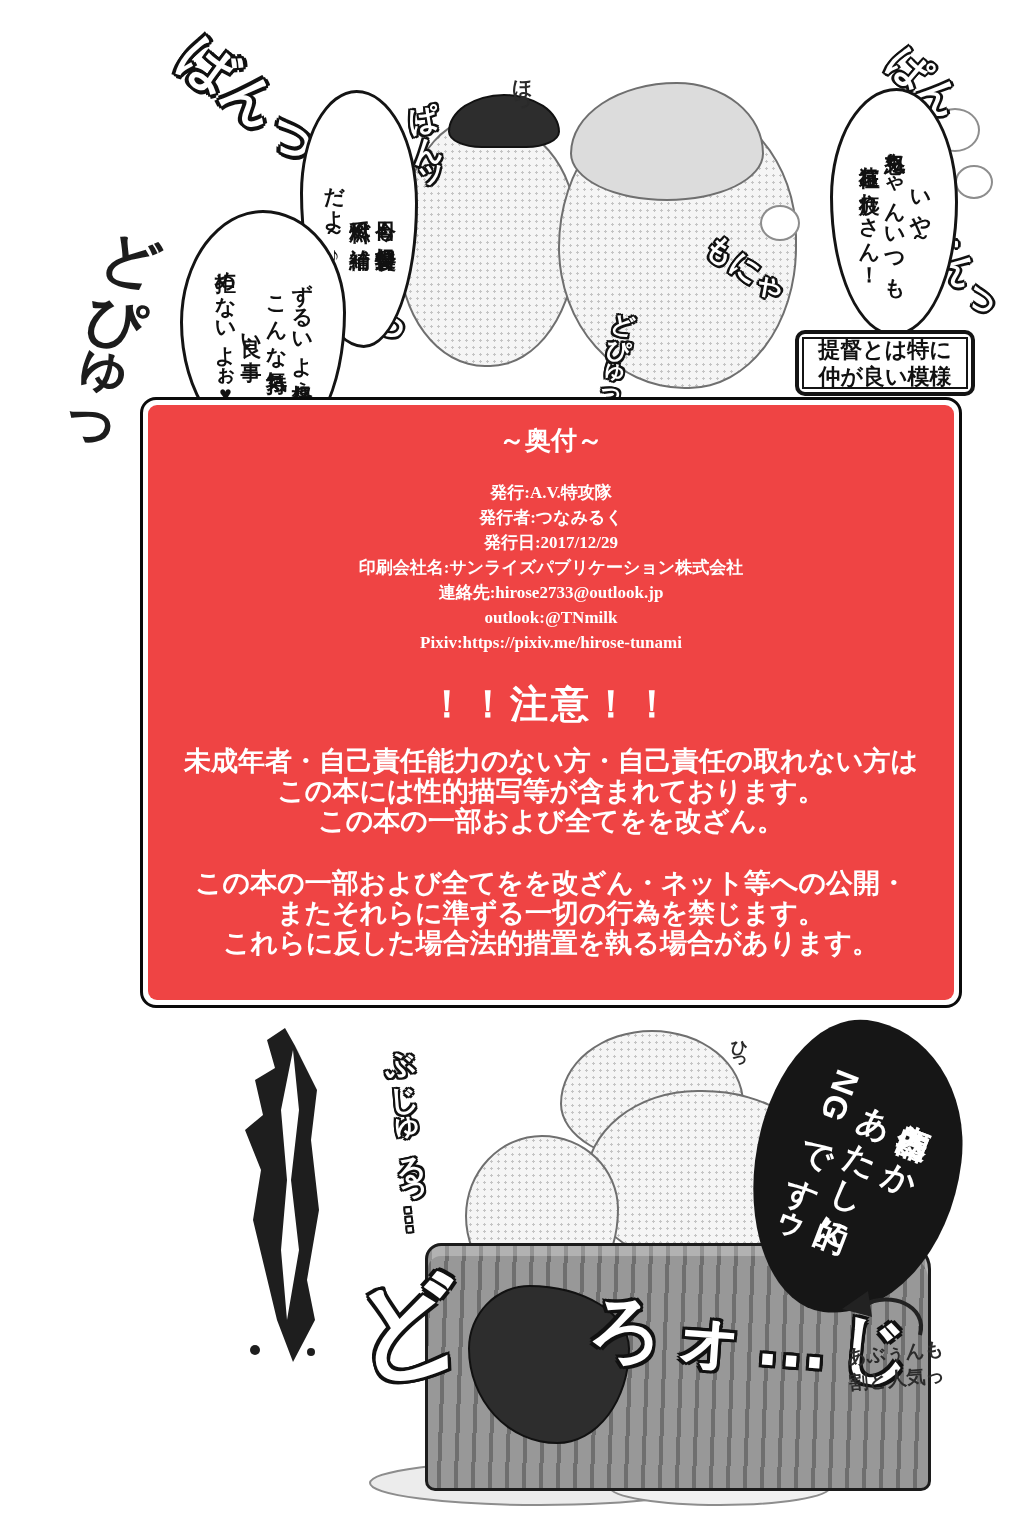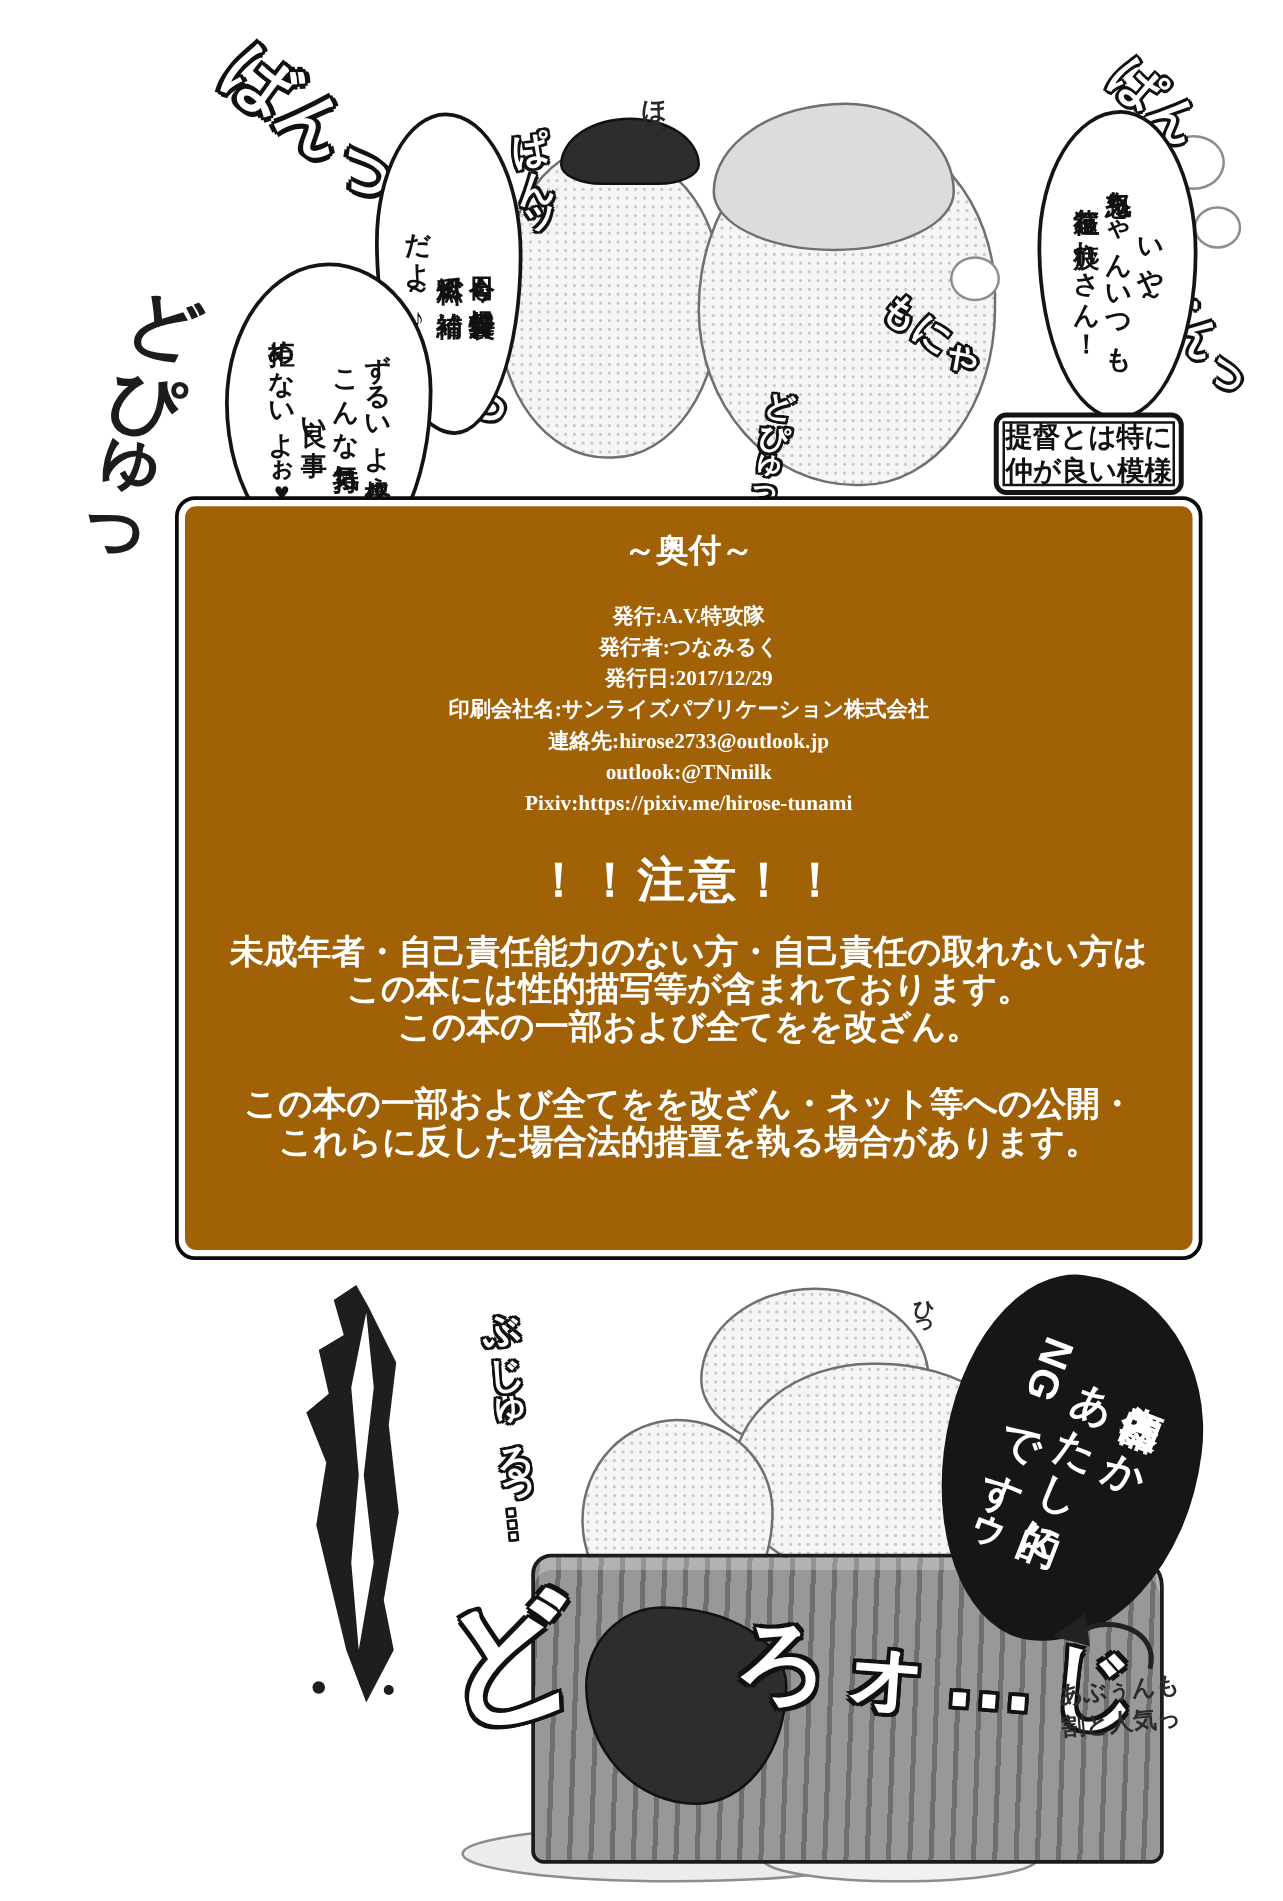--- a/index.html
+++ b/index.html
@@ -65,21 +65,21 @@
     font-family:"Liberation Serif",serif;font-weight:bold;
     font-size:22px;line-height:1.25;text-align:center;
   }
   
   .colophon-outer{
     left:140px;top:397px;width:822px;height:611px;
     background:#fff;border:3px solid #0b0b0b;border-radius:16px;
     padding:5px;box-sizing:border-box;z-index:10;
   }
   .colophon-inner{
-    width:100%;height:100%;background:#a16207;border-radius:9px;
+    width:100%;height:100%;background:#ef4444;border-radius:9px;
     text-align:center;color:#fff;box-sizing:border-box;overflow:hidden;
   }
   .colophon-title{
     font-family:"Liberation Serif",serif;font-weight:bold;
     font-size:26px;margin-top:18px;
   }
   .colophon-lines{margin-top:22px;}
   .colophon-line{
     font-family:"Liberation Serif",serif;font-weight:bold;
     font-size:17px;line-height:25px;
@@ -148,21 +148,21 @@
 こんな気持ち
 良い事
 拒めないよぉ♥</div>
     </div>
     <div class="bubble abs" style="left:830px;top:88px;width:122px;height:242px;border-radius:52% 48% 50% 50%/44% 46% 54% 56%;">
       <div class="vtext">いや～
 鬼怒ちゃんいつも
 遠征お疲れさん！</div>
     </div>
 
-    <div class="caption-outer abs" style="left:795px;top:330px;width:152px;height:66px;">
+    <div class="caption-outer abs" style="left:795px;top:330px;width:180px;height:66px;">
       <div class="caption-inner">
         <div class="caption-text pre">提督とは特に
 仲が良い模様</div>
       </div>
     </div>
   </div>
 
   <div class="colophon-outer abs">
     <div class="colophon-inner">
       <div class="colophon-title">～奥付～</div>
@@ -176,20 +176,21 @@
         <div class="colophon-line">Pixiv:https://pixiv.me/hirose-tunami</div>
       </div>
       <div class="notice-title">！！注意！！</div>
       <div class="notice-para1">
         <div class="notice-line">未成年者・自己責任能力のない方・自己責任の取れない方は</div>
         <div class="notice-line">この本には性的描写等が含まれております。</div>
         <div class="notice-line">この本の一部および全てをを改ざん。</div>
       </div>
       <div class="notice-para2">
         <div class="notice-line">この本の一部および全てをを改ざん・ネット等への公開・</div>
+        <div class="notice-line">またそれらに準ずる一切の行為を禁じます。</div>
         <div class="notice-line">これらに反した場合法的措置を執る場合があります。</div>
       </div>
     </div>
   </div>
 
   <div>
 
     <svg class="abs" style="left:215px;top:1020px;z-index:1;" width="150" height="350" viewBox="0 0 150 350">
       <polygon points="70,8 88,40 80,26 102,70 96,120 104,190 92,260 100,300 78,342 62,300 50,250 38,200 46,150 30,110 48,95 40,60 60,48 52,20" fill="#1e1e1e"></polygon>
       <polygon points="78,30 84,90 76,160 84,230 72,300 66,230 72,160 66,90" fill="#ffffff"></polygon>

